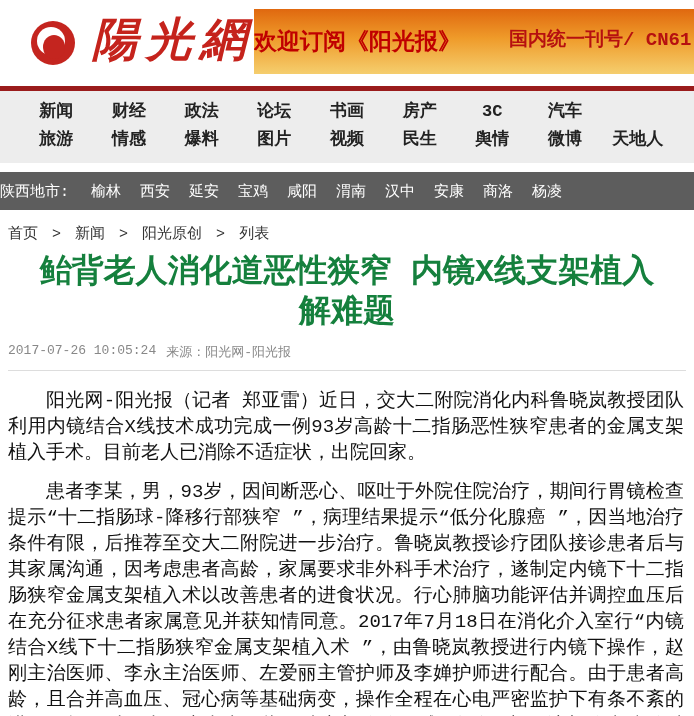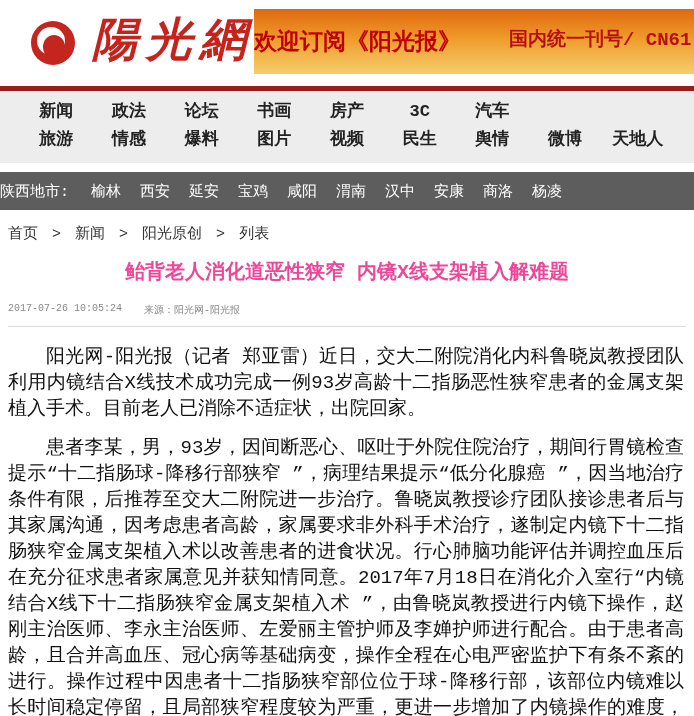--- a/index.html
+++ b/index.html
@@ -89,31 +89,31 @@
     color: #333;
   }
   .crumb { cursor: pointer; }
   .crumb-sep { margin: 0 5px; color: #333; }
 
   
   .article-title {
     margin-top: 10px;
     padding: 0 26px;
     text-align: center;
-    font-size: 20px;
+    font-size: 32px;
     font-weight: bold;
-    color: #ec4899;
+    color: #15803d;
     line-height: 40px;
   }
   .article-meta {
     margin: 10px 0 0 8px;
-    font-size: 10px;
+    font-size: 13px;
     color: #888;
     display: flex;
-    gap: 22px;
+    gap: 10px;
   }
   .meta-divider {
     border: none;
     border-top: 1px solid #ddd;
     margin: 9px 8px 0 8px;
   }
   .article-body { padding: 4px 10px 0 8px; }
   .article-body p {
     font-size: 19px;
     line-height: 26px;
@@ -141,20 +141,21 @@
       <span class="banner-subscribe">欢迎订阅《阳光报》</span>
       <span class="banner-issue">国内统一刊号/ CN61-0022  邮发代号</span>
     </div>
   </header>
 
   <div class="red-rule"></div>
 
   <nav class="main-nav">
     <div class="nav-row">
       <span class="nav-item">新闻</span>
+      <span class="nav-item">财经</span>
       <span class="nav-item">政法</span>
       <span class="nav-item">论坛</span>
       <span class="nav-item">书画</span>
       <span class="nav-item">房产</span>
       <span class="nav-item">3C</span>
       <span class="nav-item">汽车</span>
     </div>
     <div class="nav-row">
       <span class="nav-item">旅游</span>
       <span class="nav-item">情感</span>

